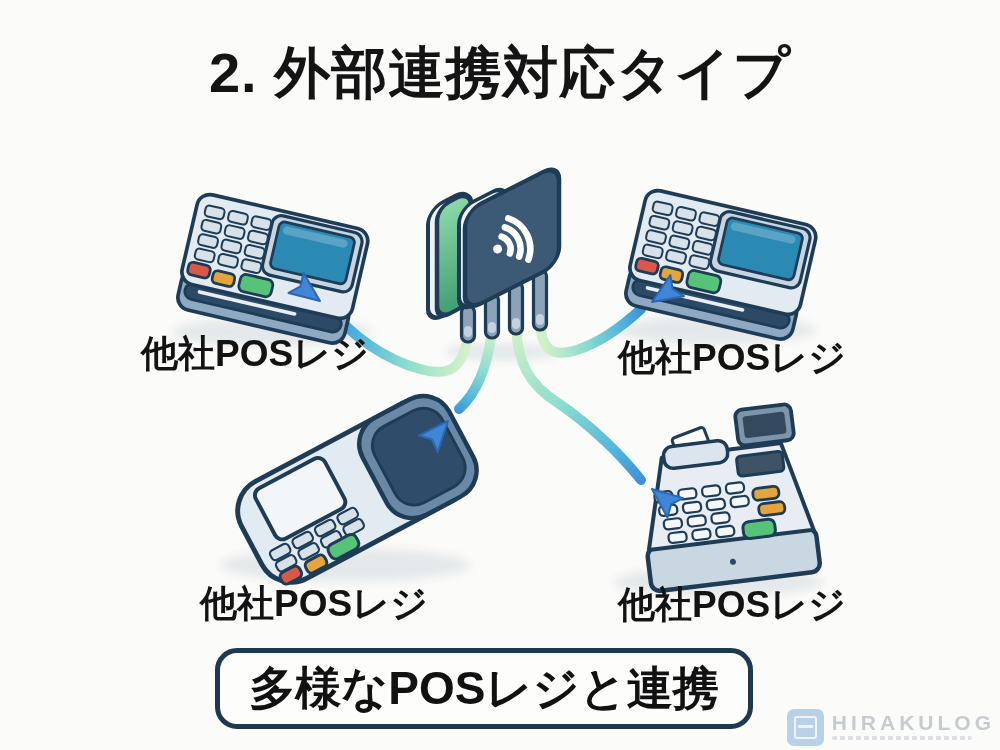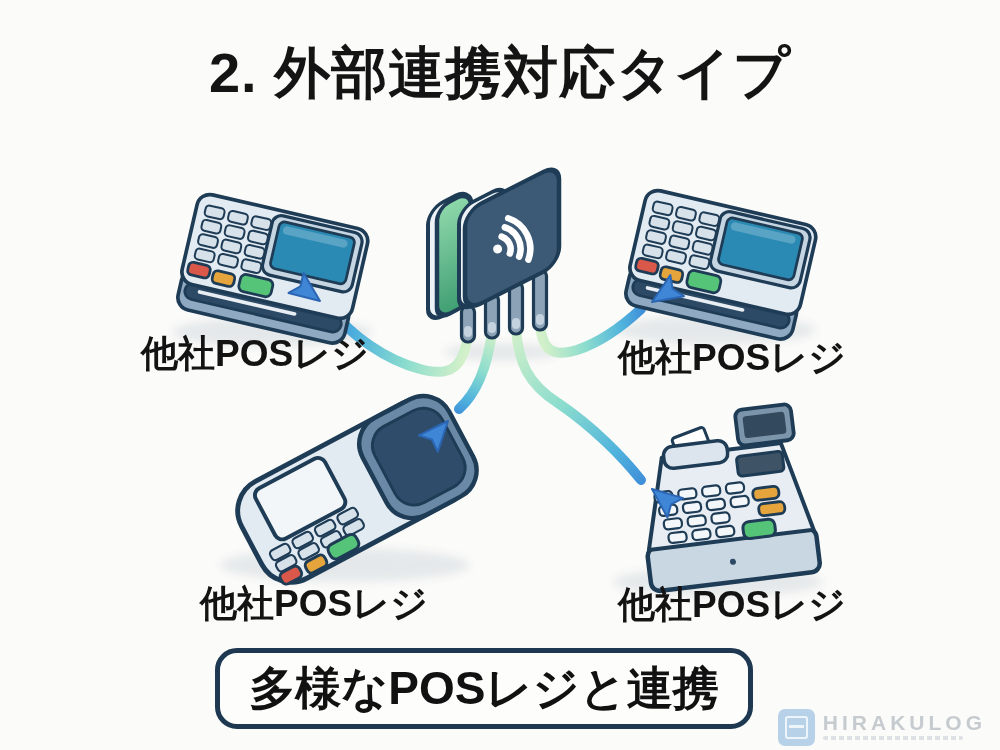--- a/index.html
+++ b/index.html
@@ -30,21 +30,21 @@
     position:absolute;left:215px;top:648px;width:538px;height:81px;
     box-sizing:border-box;
     background:#fdfdfc;
     border:5px solid #1d3850;border-radius:22px;
     display:flex;align-items:center;justify-content:center;
   }
   .banner-text{
     font-size:46px;font-weight:900;color:#111;white-space:nowrap;
   }
   .watermark{
-    position:absolute;right:14px;bottom:4px;
+    position:absolute;right:5px;bottom:4px;
     display:flex;align-items:flex-start;gap:8px;
   }
   .wm-icon{
     width:37px;height:37px;border-radius:7px;background:#b7d2e8;
     display:flex;align-items:center;justify-content:center;
   }
   .wm-glyph{
     width:19px;height:19px;border:2.5px solid #eef5fa;border-radius:3px;
     position:relative;
   }

